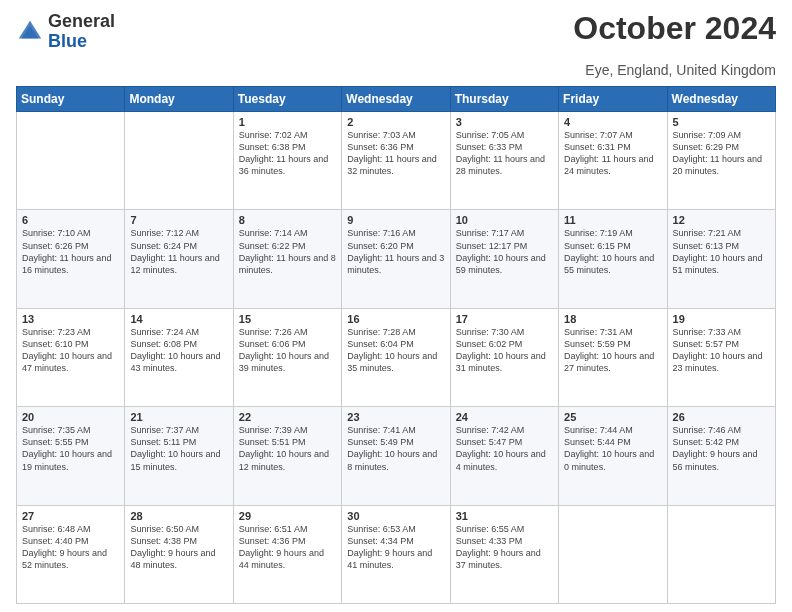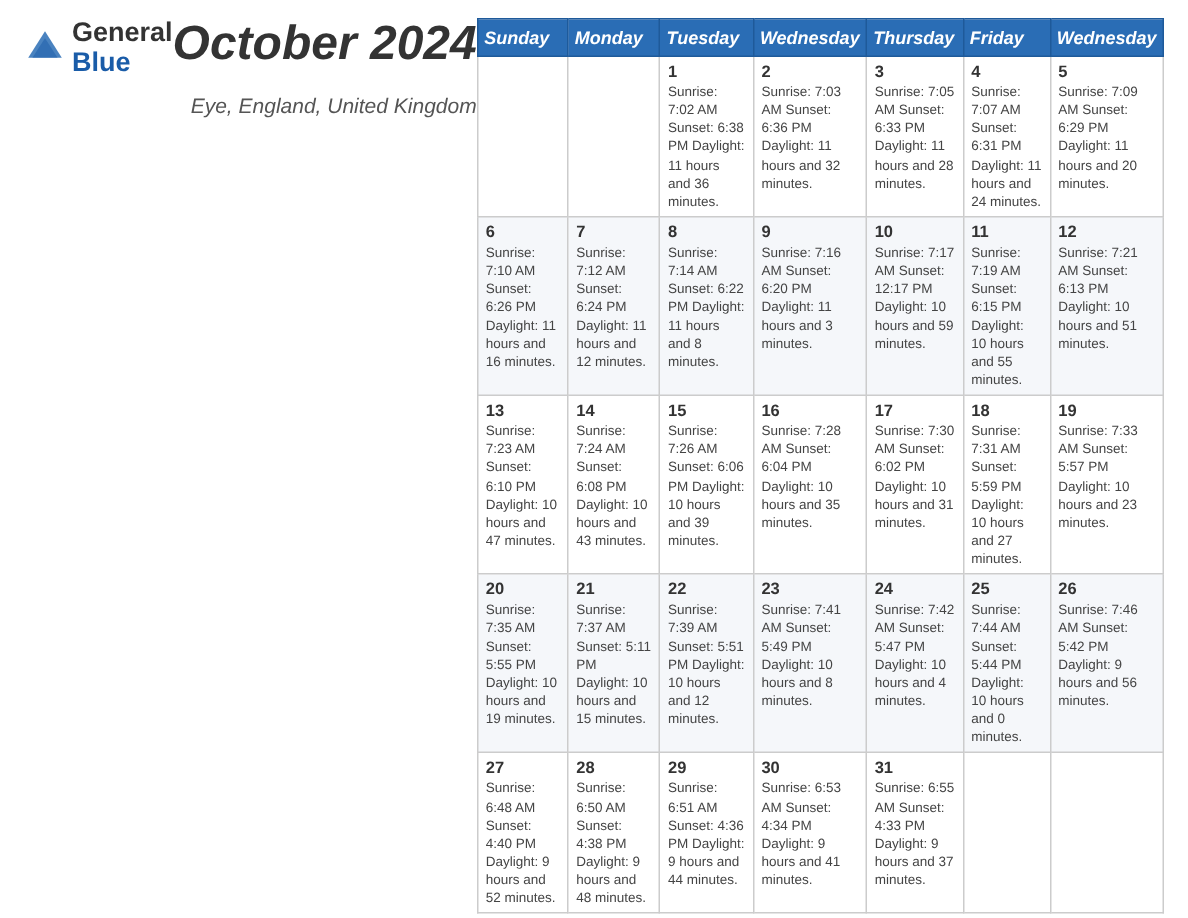--- a/index.html
+++ b/index.html
@@ -8,21 +8,21 @@
       height: 612px;
       font-family: Arial, sans-serif;
       background: #fff;
       overflow: hidden;
     }
     .page {
       width: 792px;
       height: 612px;
       padding: 12px 16px 8px 16px;
       display: flex;
-      flex-direction: row;
+      flex-direction: column;
     }
     .header {
       display: flex;
       justify-content: space-between;
       align-items: flex-start;
       margin-bottom: 8px;
     }
     .logo {
       display: flex;
       align-items: center;
@@ -34,21 +34,20 @@
       line-height: 1.1;
     }
     .logo-general { color: #333; }
     .logo-blue { color: #1a5ca8; }
     .logo-icon {
       width: 28px;
       height: 28px;
     }
     .title-area {
       text-align: right;
-      font-style: italic;
     }
     .month-title {
       font-size: 32px;
       font-weight: bold;
       color: #333;
       line-height: 1;
     }
     .location {
       font-size: 14px;
       color: #555;
@@ -61,21 +60,20 @@
       border: 1px solid #ccc;
     }
     .calendar th {
       background-color: #2a6db5;
       color: white;
       font-size: 12px;
       font-weight: bold;
       padding: 5px 4px;
       text-align: left;
       border: 1px solid #1e5a9a;
-      font-style: italic;
     }
     .calendar td {
       vertical-align: top;
       padding: 4px 5px;
       border: 1px solid #ccc;
       font-size: 9.5px;
       color: #333;
       background: #fff;
       width: calc(100% / 7);
       height: 78px;

